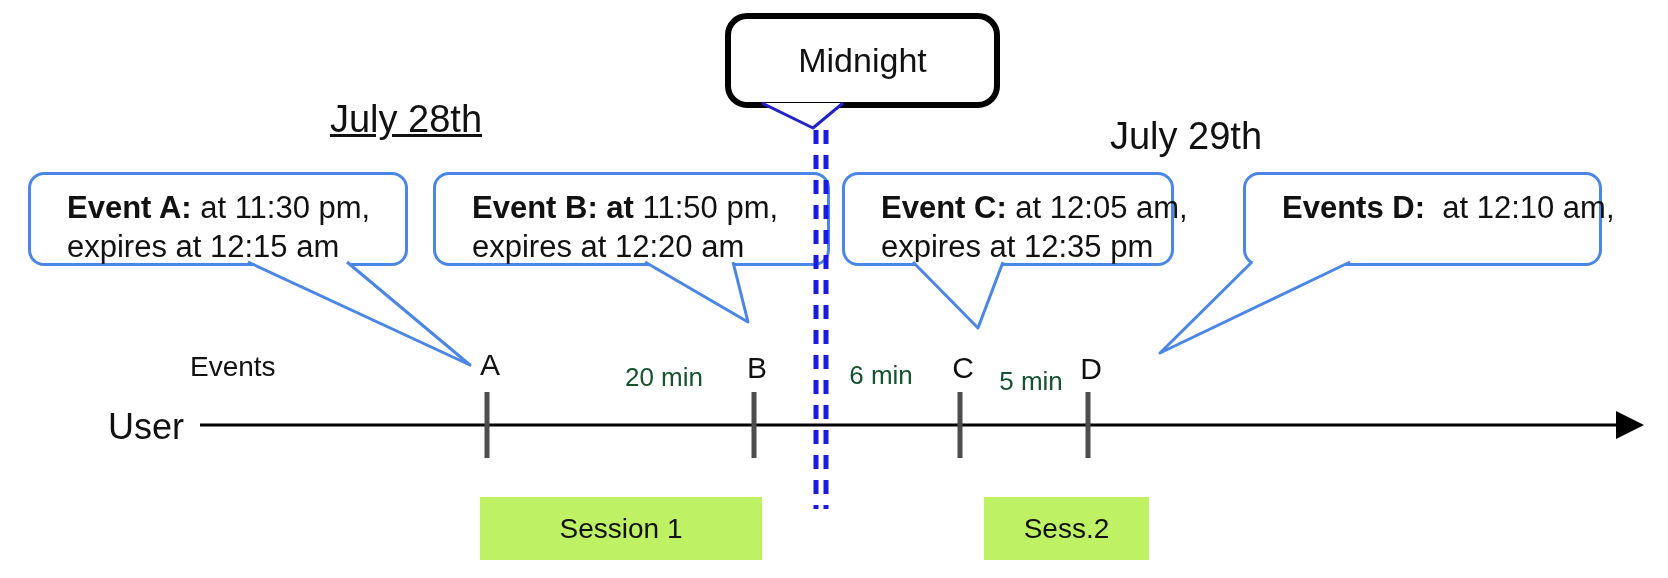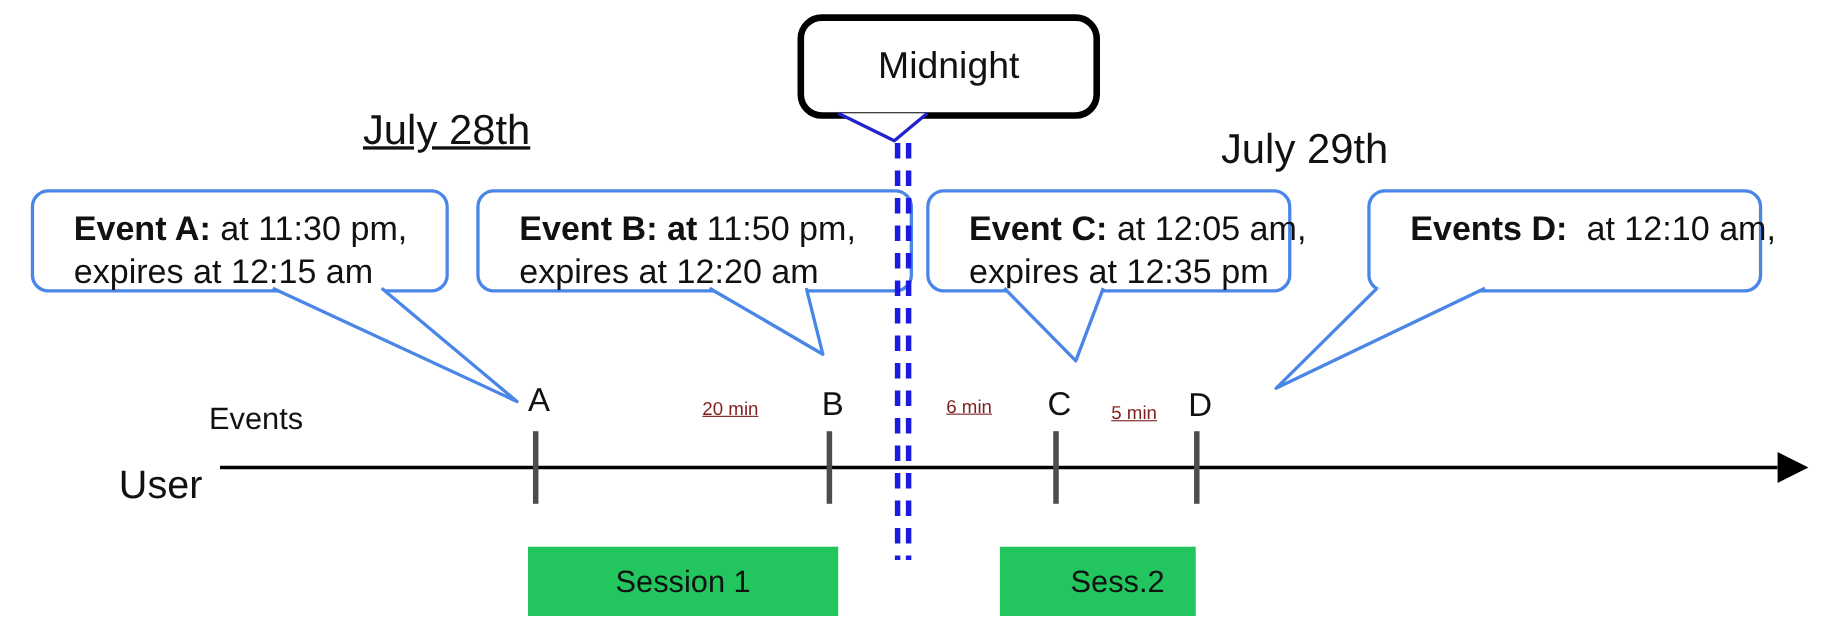--- a/index.html
+++ b/index.html
@@ -30,26 +30,26 @@
     border-radius:22px;
     box-sizing:border-box;
     z-index:2;
     display:flex;align-items:center;justify-content:center;
     font-size:34px;
   }
   .date{
     position:absolute;top:98px;transform:translateX(-50%);
     font-size:38px;white-space:nowrap;z-index:1;
   }
-  .axis-label{position:absolute;z-index:1;white-space:nowrap;margin-top:14px;}
+  .axis-label{position:absolute;z-index:1;white-space:nowrap;}
   .tick-label{position:absolute;transform:translateX(-50%);font-size:30px;z-index:1;}
-  .gap-label{position:absolute;transform:translateX(-50%);font-size:17px;z-index:1;color:#7f1d1d;text-decoration:underline;}
+  .gap-label{position:absolute;transform:translateX(-50%);font-size:26px;z-index:1;color:#14532d;}
   .session{
     position:absolute;top:497px;height:63px;
-    background:#22c55e;
+    background:#bef264;
     display:flex;align-items:center;justify-content:center;
     font-size:28px;z-index:1;
   }
 </style>
 </head>
 <body>
 
 <div class="canvas">
 
   <div class="midnight">
@@ -86,21 +86,21 @@
   <div class="tick-label" style="left:963px;top:351px;">C</div>
   <div class="tick-label" style="left:1091px;top:352px;">D</div>
 
   <div class="gap-label" style="left:664px;top:362px;">20 min</div>
   <div class="gap-label" style="left:881px;top:360px;">6 min</div>
   <div class="gap-label" style="left:1031px;top:366px;">5 min</div>
 
   <div class="session" style="left:480px;width:282px;">
     <span>Session 1</span>
   </div>
-  <div class="session" style="left:909px;width:142px;padding-left:36px;">
+  <div class="session" style="left:984px;width:165px;">
     <span>Sess.2</span>
   </div>
 
   <svg class="layer" viewBox="0 0 1668 578" xmlns="http://www.w3.org/2000/svg">
 
     <path d="M762,103 L813,128 L843,103" fill="#ffffff" stroke="#2222cc" stroke-width="3" stroke-linejoin="round"></path>
 
     <line x1="816" y1="130" x2="816" y2="509" stroke="#1a1ae0" stroke-width="5" stroke-dasharray="14 11"></line>
     <line x1="826" y1="130" x2="826" y2="509" stroke="#1a1ae0" stroke-width="5" stroke-dasharray="14 11"></line>
 

